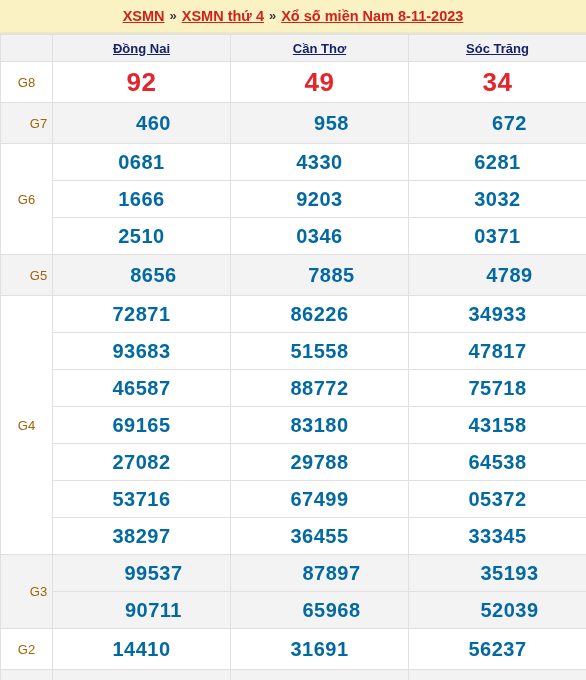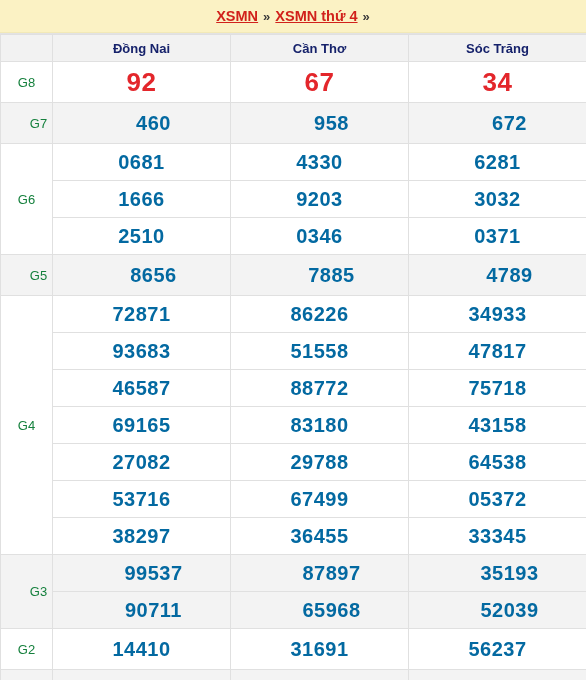--- a/index.html
+++ b/index.html
@@ -20,21 +20,21 @@
     height: 33px;
     box-sizing: border-box;
     background: #fbf2c4;
     display: flex;
     align-items: center;
     justify-content: center;
     border-bottom: 1px solid #f2e9b8;
   }
   .crumbs {
     display: flex;
-    align-items: center;
+    align-items: flex-start;
     gap: 5px;
     font-size: 14.5px;
     font-weight: bold;
     white-space: nowrap;
   }
   .crumb-link {
     color: #d1211b;
     text-decoration: underline;
     cursor: pointer;
   }
@@ -67,28 +67,29 @@
   thead th {
     height: 26px;
     background: #f2f2f2;
     font-size: 13px;
     font-weight: bold;
     color: #16226b;
   }
   thead th.blank { background: #f2f2f2; }
   .prov-link {
     color: #16226b;
+    text-decoration: underline;
     cursor: pointer;
     text-align: center;
   }
 
   
   td.lbl {
     font-size: 13px;
-    color: #15803d;
+    color: #a16207;
     font-weight: normal;
     background: inherit;
     margin-left: 44px;
   }
 
   
   td.val {
     font-size: 20px;
     font-weight: bold;
     color: #0369a1;
@@ -107,20 +108,21 @@
 </style>
 </head>
 <body>
 
 <div class="banner">
   <div class="crumbs">
     <span class="crumb-link">XSMN</span>
     <span class="crumb-sep">»</span>
     <span class="crumb-link">XSMN thứ 4</span>
     <span class="crumb-sep">»</span>
+    <span class="crumb-link">Xổ số miền Nam 8-11-2023</span>
   </div>
 </div>
 
 <div class="sheet">
   <table class="lotto">
     <colgroup>
       <col class="c-label">
       <col class="c-prov">
       <col class="c-prov">
       <col class="c-prov">
@@ -136,21 +138,21 @@
         </th>
         <th>
           <span class="prov-link">Sóc Trăng</span>
         </th>
       </tr>
     </thead>
     <tbody id="lotto-body">
         <tr class="band-white r-std">
           <td class="lbl" rowspan="1">G8</td>
           <td class="val g8">92</td>
-          <td class="val g8">67</td>
+          <td class="val g8">49</td>
           <td class="val g8">34</td>
         </tr>
         <tr class="band-gray r-std">
           <td class="lbl" rowspan="1">G7</td>
           <td class="val">460</td>
           <td class="val">958</td>
           <td class="val">672</td>
         </tr>
         <tr class="band-white r-sub">
           <td class="lbl" rowspan="3">G6</td>

